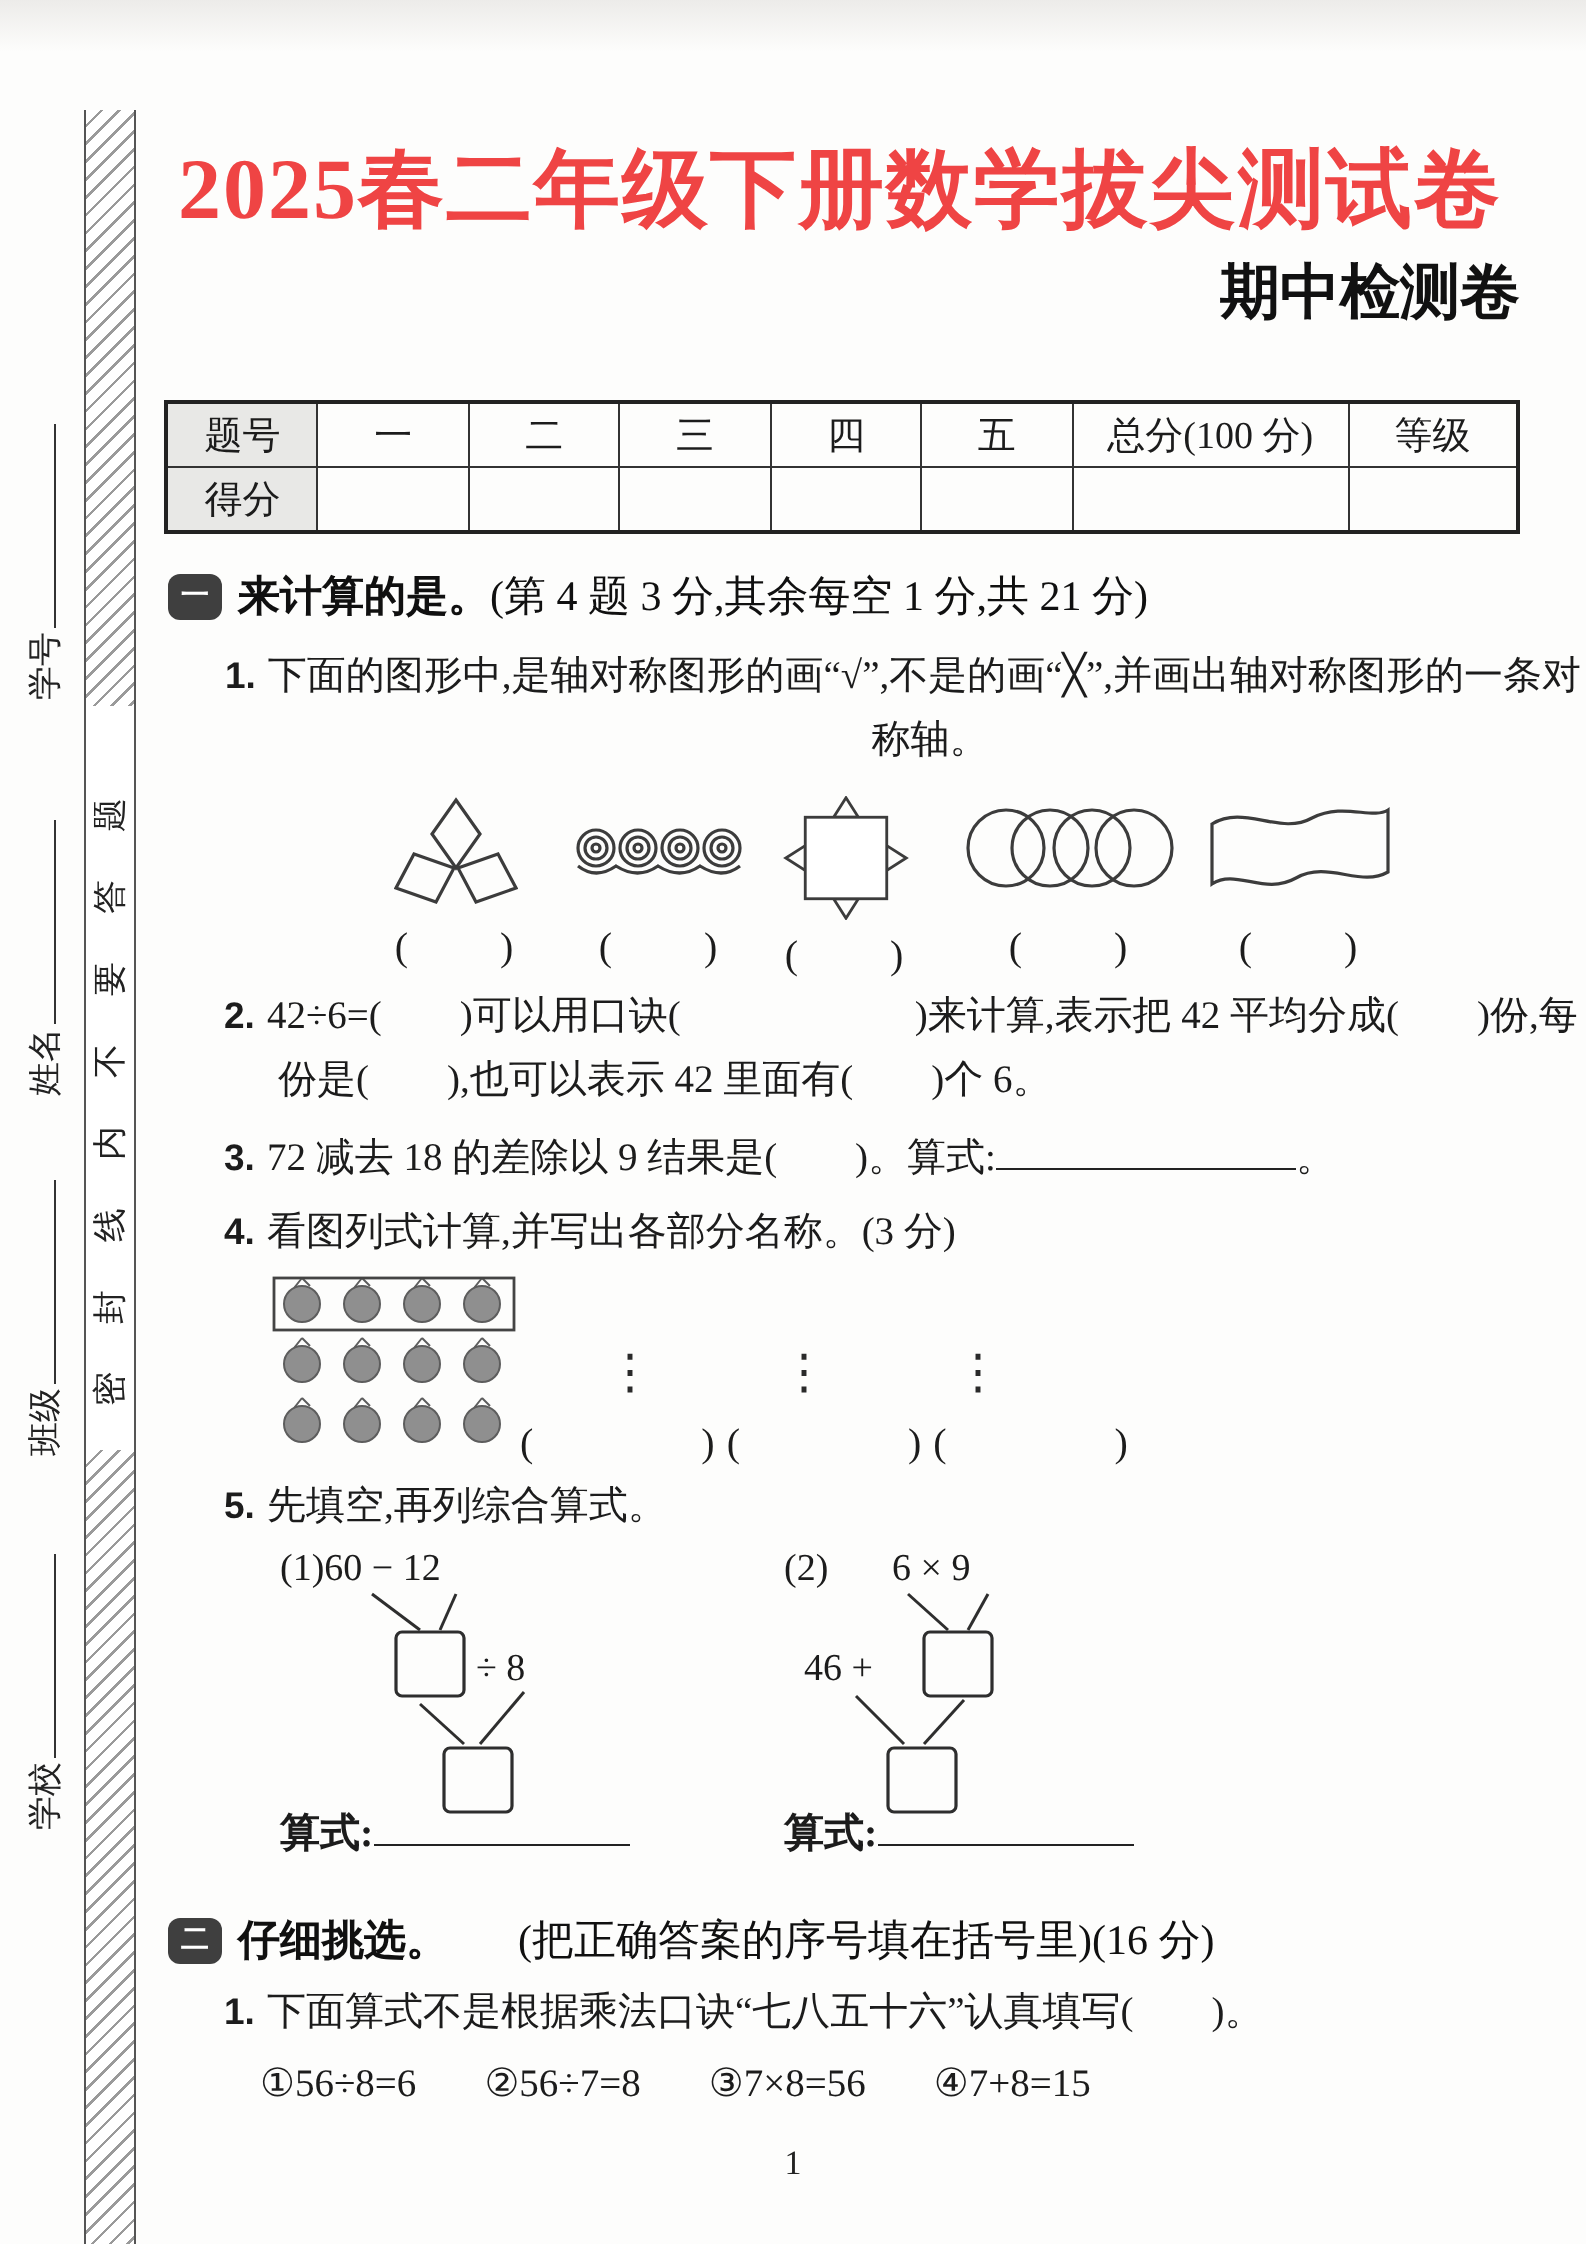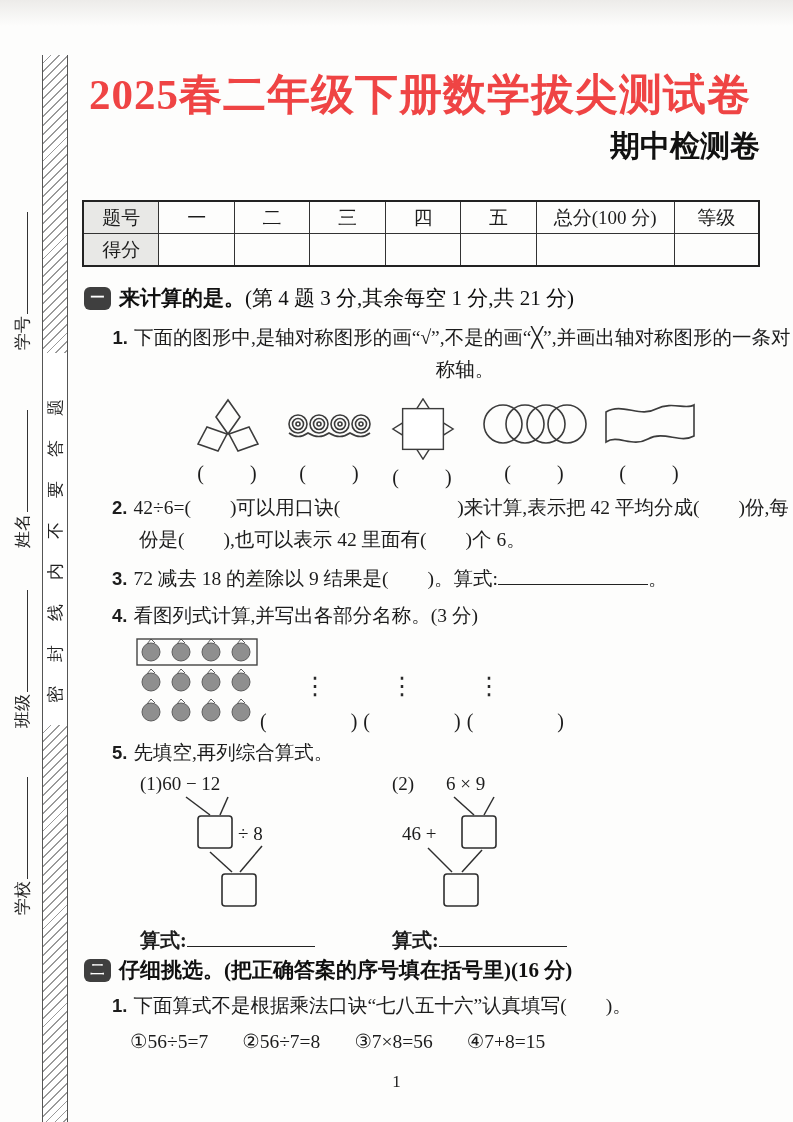--- a/index.html
+++ b/index.html
@@ -64,21 +64,21 @@
   
   .fig4{position:absolute;left:135px;top:636px;width:625px;height:105px;}
   .fig4 .formula{position:absolute;left:130px;top:14px;font-size:19.5px;white-space:nowrap;}
   .fig4 .vdots{position:absolute;top:36px;font-size:24px;color:#2a2a2a;}
   .fig4 .pbottom{position:absolute;left:125px;top:72px;font-size:20px;letter-spacing:6px;white-space:nowrap;}
   
   .d5{position:absolute;top:770px;}
   .d5 text{font-size:19px;fill:#1c1c1c;font-family:"Liberation Serif","DejaVu Serif",serif;}
   .d5 line{stroke:#2e2e2e;stroke-width:1.5;}
   .d5 rect{fill:none;stroke:#2e2e2e;stroke-width:1.6;rx:3;}
-  .suanshi{position:absolute;top:926px;font-size:20px;font-weight:700;}
+  .suanshi{position:absolute;top:902px;font-size:20px;font-weight:700;}
   .suanshi .uline{width:128px;font-weight:400;}
   
   .opts{position:absolute;left:130px;top:1030px;width:625px;display:flex;
     gap:34px;font-size:19.5px;white-space:nowrap;}
   .pagenum{position:absolute;left:0;top:1072px;width:793px;text-align:center;
     font-size:17px;color:#222;}
 </style>
 </head>
 <body>
 
@@ -293,25 +293,25 @@
 </svg>
 <div class="suanshi" style="left:140px;">
   <span>算式:</span><span class="uline"></span>
 </div>
 <div class="suanshi" style="left:392px;">
   <span>算式:</span><span class="uline"></span>
 </div>
 
 <div class="sec-head" style="top:956px;">
   <span class="badge">二</span>
-  <span><span>仔细挑选。</span><span style="font-weight:700;">(把正确答案的序号填在括号里)(16 分)</span></span>
+  <span><span>仔细挑选。</span><span style="font-weight:400;margin-left:35px;">(把正确答案的序号填在括号里)(16 分)</span></span>
 </div>
 <div class="q" style="top:990px;">
   <span class="qnum">1.</span><span>下面算式不是根据乘法口诀“七八五十六”认真填写(　　)。</span>
 </div>
 <div class="opts">
-  <span>①56÷5=7</span>
+  <span>①56÷8=6</span>
   <span>②56÷7=8</span>
   <span>③7×8=56</span>
   <span>④7+8=15</span>
 </div>
 
 <div class="pagenum">1</div>
 
 </body></html>

